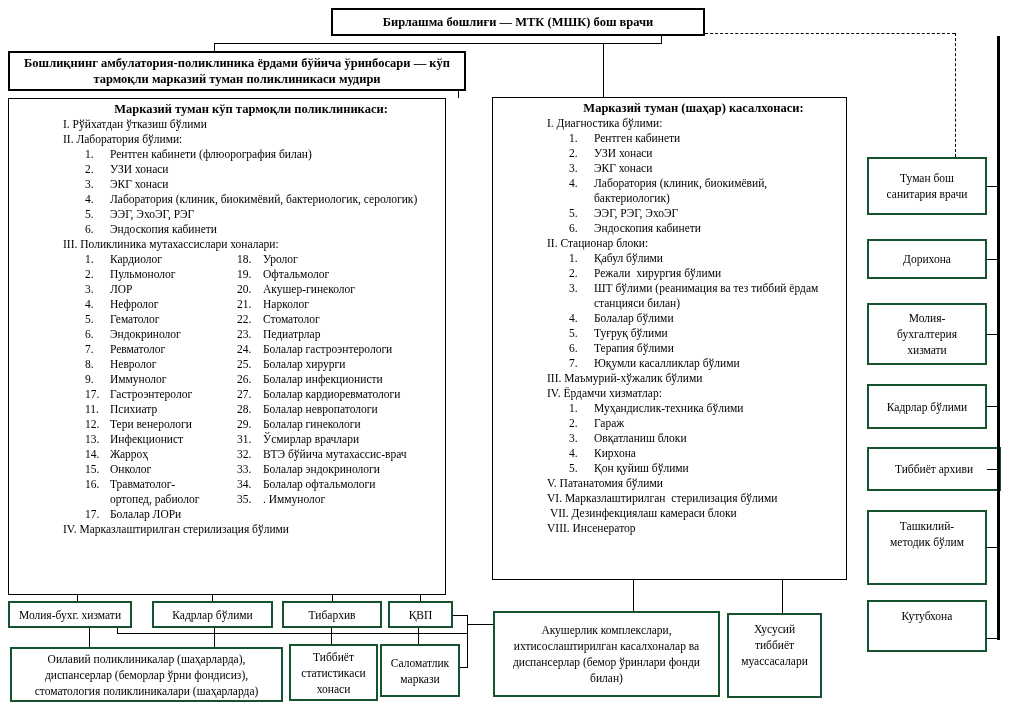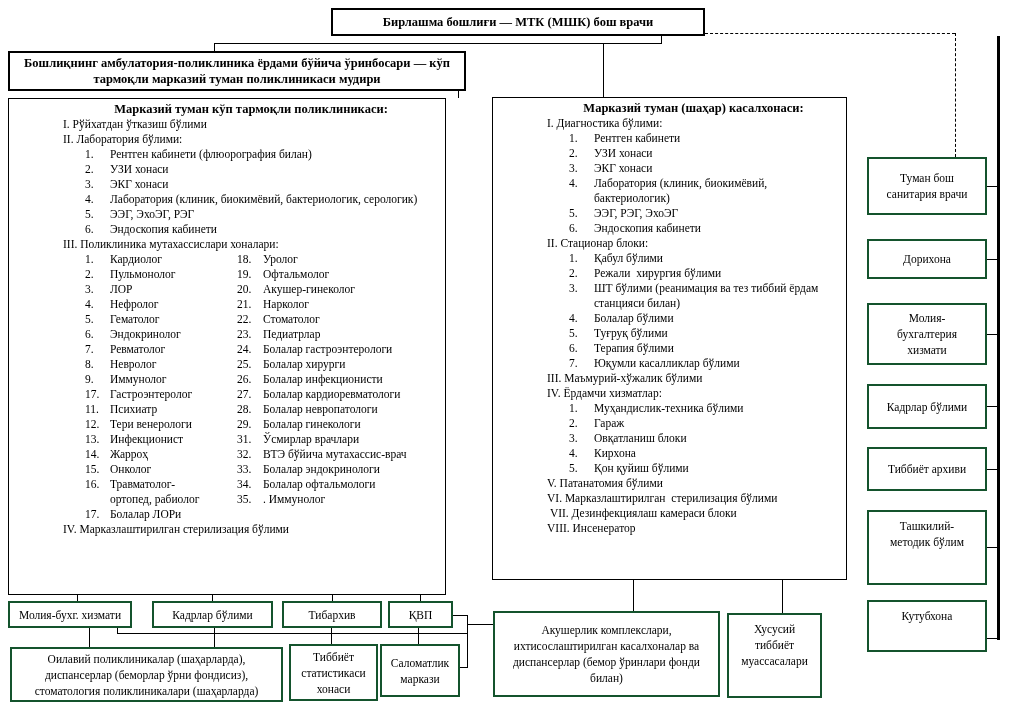--- a/index.html
+++ b/index.html
@@ -310,21 +310,21 @@
   </div>
   <div class="sbox" style="left:867px;top:239px;width:120px;height:40px;padding:0 15px;">
     <span>Дорихона</span>
   </div>
   <div class="sbox" style="left:867px;top:303px;width:120px;height:62px;padding:0 15px;">
     <span>Молия-бухгалтерия хизмати</span>
   </div>
   <div class="sbox" style="left:867px;top:384px;width:120px;height:45px;padding:0 15px;">
     <span>Кадрлар бўлими</span>
   </div>
-  <div class="sbox" style="left:867px;top:447px;width:120px;height:44px;padding:0 15px;">
+  <div class="sbox" style="left:867px;top:447px;width:134px;height:44px;padding:0 15px;">
     <span>Тиббиёт архиви</span>
   </div>
   <div class="sbox top-align" style="left:867px;top:510px;width:120px;height:75px;padding:6px 15px 0;">
     <span>Ташкилий-методик бўлим</span>
   </div>
   <div class="sbox top-align" style="left:867px;top:600px;width:120px;height:52px;padding:6px 15px 0;">
     <span>Кутубхона</span>
   </div>
 
   <div class="sbox" style="left:8px;top:601px;width:124px;height:27px;">

